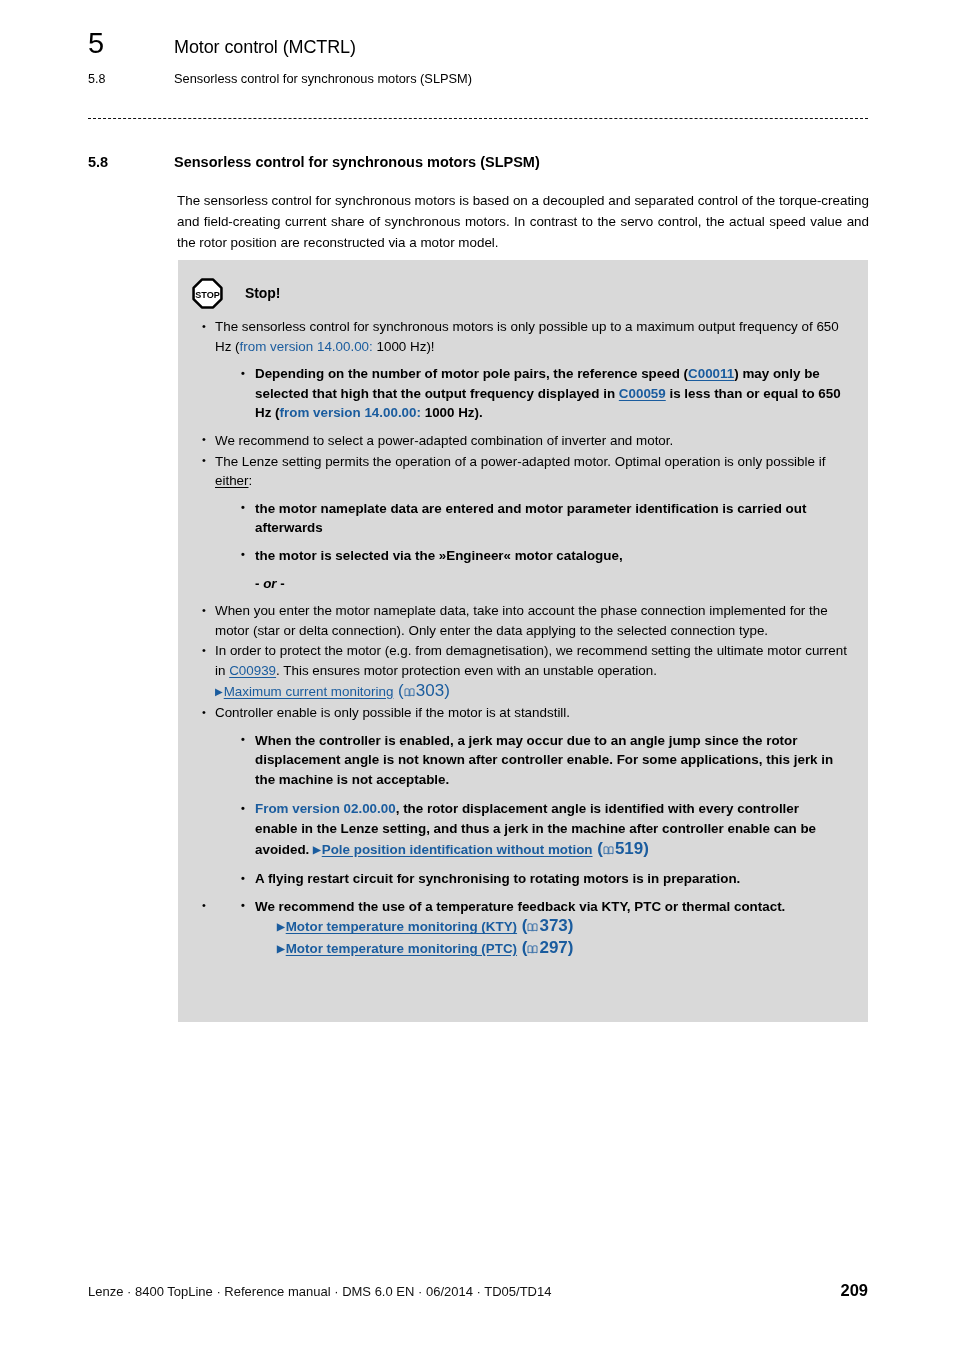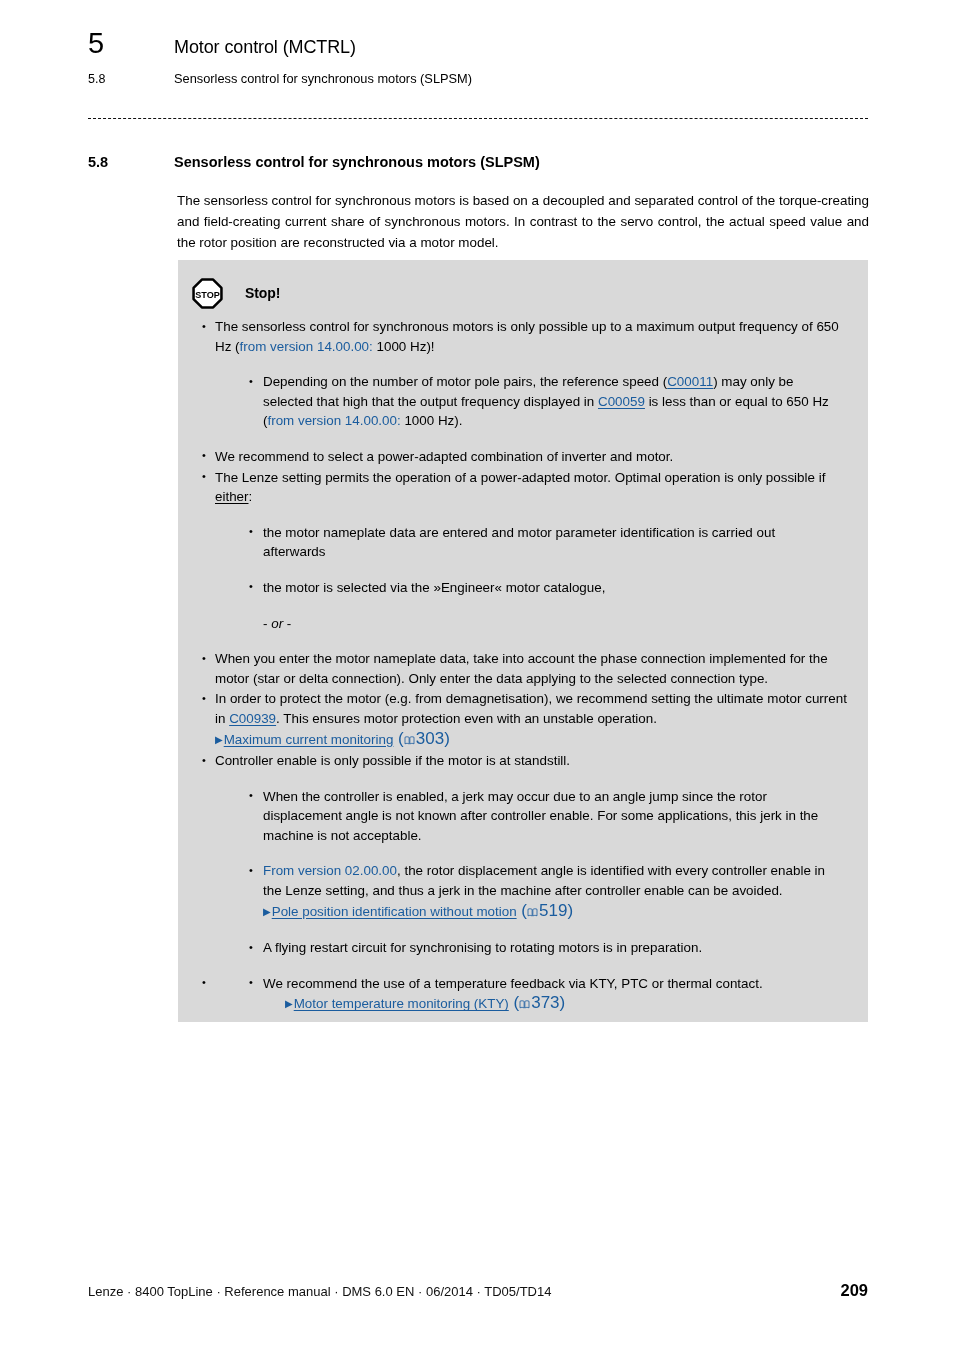--- a/index.html
+++ b/index.html
@@ -161,21 +161,22 @@
     font-size: 11px;
     line-height: 19.6px;
   }
   ul.l2 {
     margin: 0 0 0 0;
     padding-left: 17px;
   }
   ul.l2 > li {
     position: relative;
     padding-left: 15px;
-    margin: 16px;
+    margin: 8px;
+    font-weight: bold;
   }
   ul.l2 > li.bullet::before {
     content: "\2022";
     position: absolute;
     left: 1px;
     top: -0.5px;
     font-size: 11px;
     line-height: 19.6px;
   }
   ul.l2 > li.nobul {
@@ -358,20 +359,25 @@
         <li class="bullet">
           <ul class="l2">
             <li class="bullet">
               <span>We recommend the use of a temperature feedback via KTY, PTC or thermal contact.</span>
               <ul class="l3">
                 <li>
                   <span class="xref"><span class="tri">▶</span><a class="xreflabel" href="#">Motor temperature monitoring (KTY)</a></span><span class="pageref"> (<svg class="bookicon" viewBox="0 0 12 10">
                         <path d="M1 1.4 C2.6 0.6 4.3 0.7 5.6 1.6 L5.6 8.9 C4.3 8.0 2.6 7.9 1 8.7 Z M11 1.4 C9.4 0.6 7.7 0.7 6.4 1.6 L6.4 8.9 C7.7 8.0 9.4 7.9 11 8.7 Z" fill="none" stroke="#1a5c9e" stroke-width="0.9"></path>
                       </svg><span>373</span>)</span>
                 </li>
+                <li>
+                  <span class="xref"><span class="tri">▶</span><a class="xreflabel" href="#">Motor temperature monitoring (PTC)</a></span><span class="pageref"> (<svg class="bookicon" viewBox="0 0 12 10">
+                        <path d="M1 1.4 C2.6 0.6 4.3 0.7 5.6 1.6 L5.6 8.9 C4.3 8.0 2.6 7.9 1 8.7 Z M11 1.4 C9.4 0.6 7.7 0.7 6.4 1.6 L6.4 8.9 C7.7 8.0 9.4 7.9 11 8.7 Z" fill="none" stroke="#1a5c9e" stroke-width="0.9"></path>
+                      </svg><span>297</span>)</span>
+                </li>
               </ul>
             </li>
           </ul>
         </li>
 
       </ul>
     </div>
   </div>
 
   <div class="footer">

